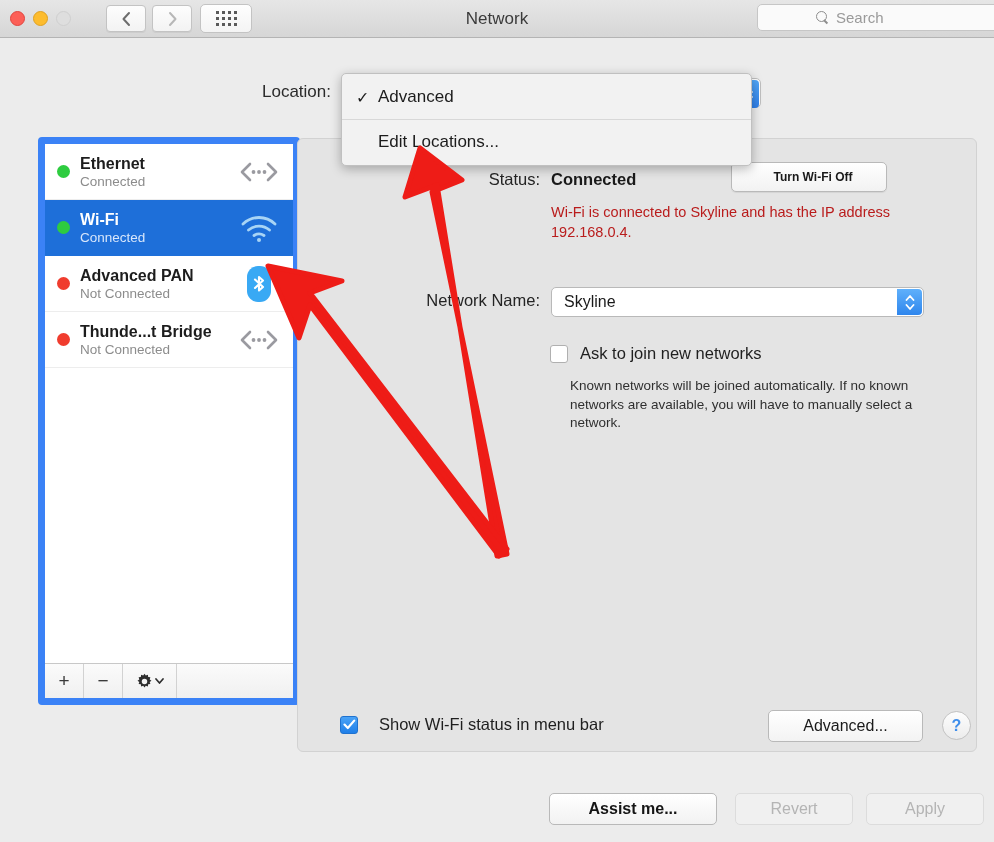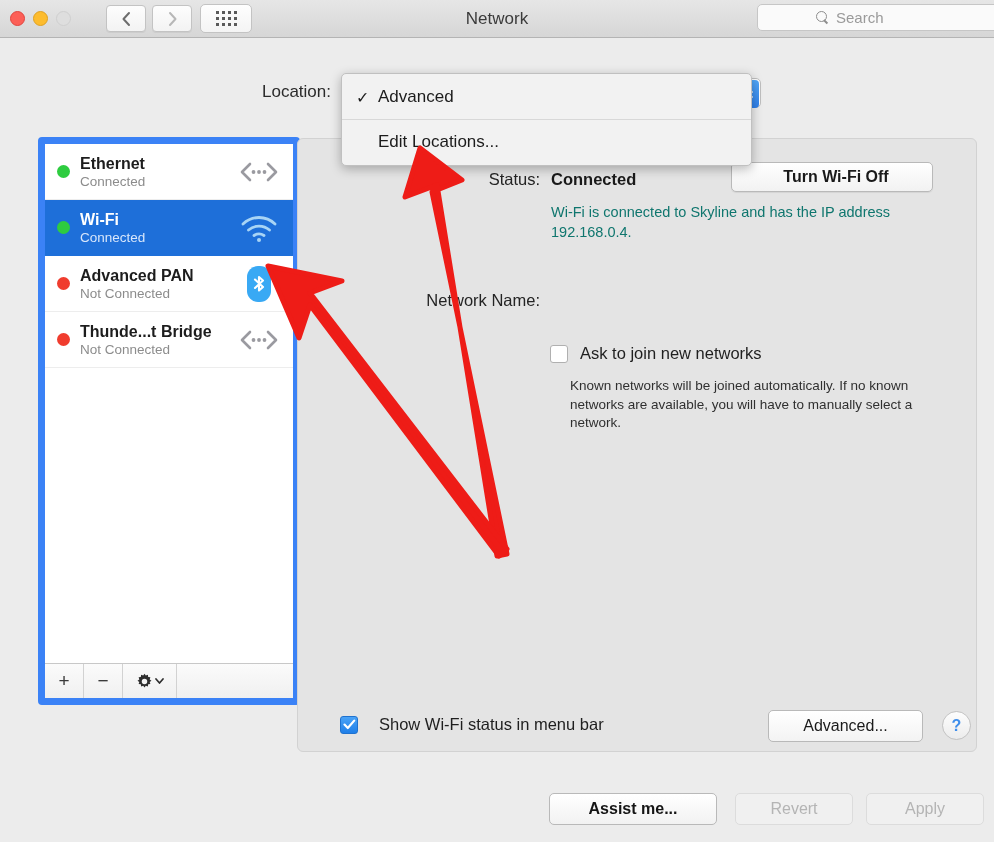--- a/index.html
+++ b/index.html
@@ -137,31 +137,31 @@
   }
   .rowlabel {
     position: absolute; text-align: right; font-size: 16.5px; color: #242424;
     white-space: nowrap;
   }
   .statusval {
     position: absolute; left: 551px; top: 170px;
     font-size: 16.5px; font-weight: bold; color: #1a1a1a;
   }
   .wifibtn {
-    position: absolute; left: 731px; top: 162px; width: 202px; height: 30px;
+    position: absolute; left: 731px; top: 162px; width: 156px; height: 30px;
     background: linear-gradient(to bottom,#ffffff,#f2f2f2);
     border: 1px solid #b9b9b9; border-radius: 5px;
     display: flex; align-items: center; justify-content: center;
-    font-size: 16px; font-weight: bold; color: #1a1a1a;
+    font-size: 12px; font-weight: bold; color: #1a1a1a;
     box-shadow: 0 1px 1px rgba(0,0,0,.07);
     padding-left: 8px;
   }
   .statusdesc {
     position: absolute; left: 551px; top: 202px; width: 380px;
-    font-size: 14.5px; color: #0f766e; line-height: 20px;
+    font-size: 14.5px; color: #b91c1c; line-height: 20px;
   }
   .netfield {
     position: absolute; left: 551px; top: 287px; width: 373px; height: 30px;
     background: #ffffff; border: 1px solid #b9b9b9; border-radius: 5px;
     display: flex; align-items: center; padding-left: 12px;
     font-size: 16px; color: #1a1a1a;
   }
   .netfield .stepper {
     position: absolute; right: 1px; top: 1px; width: 25px; height: 26px;
     background: linear-gradient(to bottom,#5fb0fb,#2f86ed);
@@ -396,20 +396,31 @@
 
   <div class="rowlabel" style="left:400px; top:170px; width:140px;">Status:</div>
   <div class="statusval">Connected</div>
 
   <div class="wifibtn">Turn Wi-Fi Off</div>
 
   <div class="statusdesc">Wi-Fi is connected to Skyline and has the IP address 192.168.0.4.</div>
 
   <div class="rowlabel" style="left:380px; top:291px; width:160px;">Network Name:</div>
 
+  <div class="netfield">
+    <span>Skyline</span>
+    <div class="stepper">
+      <svg width="10" height="6" viewBox="0 0 10 6">
+        <polyline points="1.5,5 5,1 8.5,5" fill="none" stroke="#fff" stroke-width="1.8" stroke-linecap="round" stroke-linejoin="round"></polyline>
+      </svg>
+      <svg width="10" height="6" viewBox="0 0 10 6">
+        <polyline points="1.5,1 5,5 8.5,1" fill="none" stroke="#fff" stroke-width="1.8" stroke-linecap="round" stroke-linejoin="round"></polyline>
+      </svg>
+    </div>
+  </div>
 
   <div class="askrow">
     <div class="chk"></div>
     <div class="lbl">Ask to join new networks</div>
   </div>
   <div class="askdesc">Known networks will be joined automatically. If no known networks are available, you will have to manually select a network.</div>
 
   <div class="showrow">
     <div class="chk on">
       <svg width="13" height="11" viewBox="0 0 13 11">

